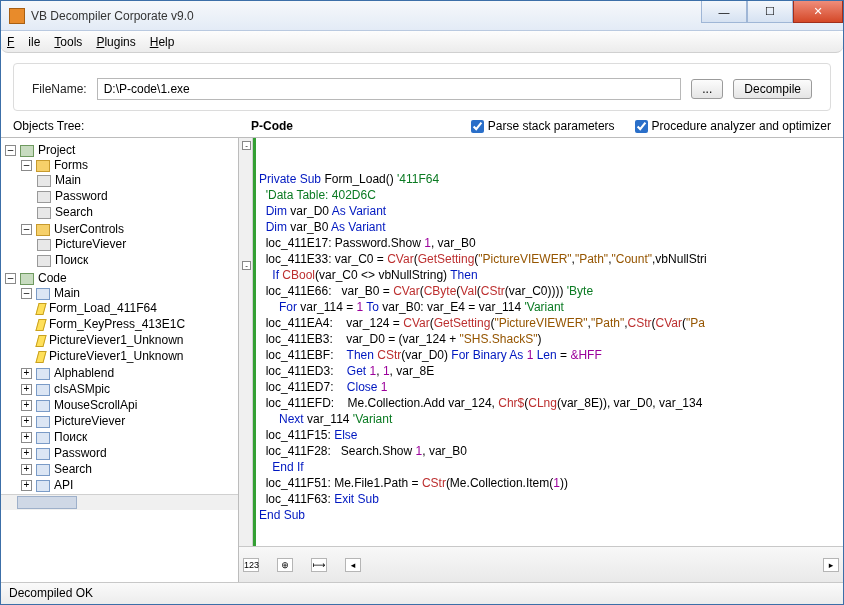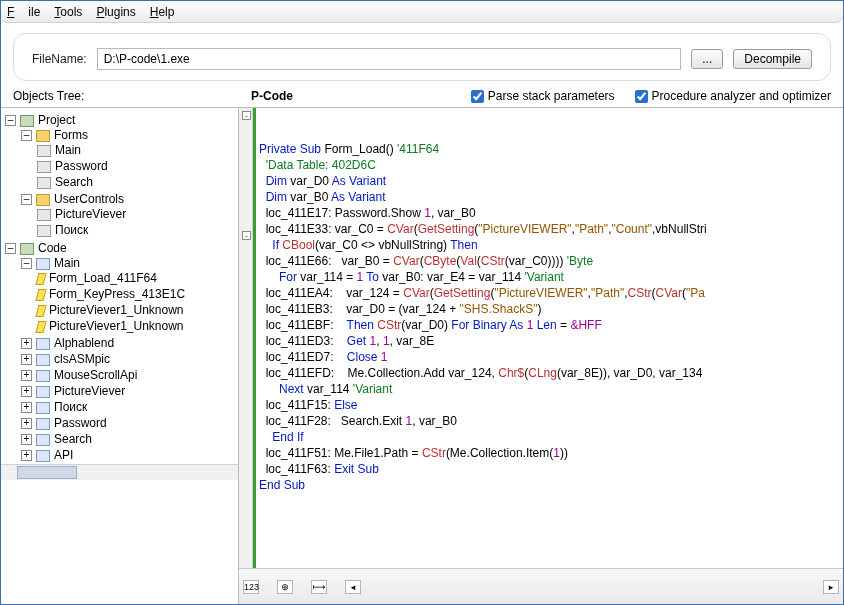--- a/index.html
+++ b/index.html
@@ -7,21 +7,21 @@
 .window { width: 844px; height: 605px; background: #fff; border: 1px solid #3c6fa8; display: flex; flex-direction: column; }
 .titlebar { height: 30px; background: linear-gradient(#f6f8fb,#e3ebf6); display: flex; align-items: center; padding-left: 8px; border-bottom: 1px solid #b9c9e0; }
 .titlebar .ico { width:16px; height:16px; background:#e88b2b; border:1px solid #a85f12; margin-right:6px; }
 .titlebar .title { font-size: 12px; color:#333; flex:1; }
 .winbtns { display:flex; height:100%; }
 .winbtn { width:46px; height:22px; margin-top:0; background:linear-gradient(#f4f7fb,#d6e2f2); border:1px solid #9fb6d6; border-top:none; display:flex; align-items:center; justify-content:center; font-size:11px; }
 .winbtn:last-child { background:linear-gradient(#ef8d7a,#d44828); color:#fff; border-color:#a02f1d; width:50px; }
 .menubar { height:22px; background:linear-gradient(#fdfdfd,#ececec); display:flex; align-items:center; padding:0 6px; border-bottom:1px solid #d0d0d0; font-size:12px;border-radius:7px; }
 .menubar span { margin-right:14px; cursor:default; }
 .menubar span u { text-decoration:underline; }
-.filerow { padding:14px 18px 10px; display:flex; align-items:center; gap:10px; border:1px solid #dcdcdc; border-radius:13px; margin:10px 12px 6px; background:#fff; }
+.filerow { padding:14px 18px 10px; display:flex; align-items:center; gap:10px; border:1px solid #dcdcdc; border-radius:4px; margin:10px 12px 6px; background:#fff; }
 .filerow label { font-size:12px; color:#222; }
 .filerow input { flex:1; font-size:12px; padding:3px 6px; border:1px solid #b8b8b8; background:#fff; }
 .btn { font-size:12px; padding:2px 10px; border:1px solid #9b9b9b; background:linear-gradient(#fcfcfc,#e5e5e5); border-radius:3px; }
 .labelsrow { display:flex; align-items:flex-end; font-size:12px; padding:2px 12px 4px; }
 .labelsrow .ot { width:238px; }
 .labelsrow .pc { font-weight:bold; flex:0 0 160px; }
 .labelsrow .chk { display:flex; align-items:center; gap:4px; margin-left:auto; }
 .labelsrow .chk input { accent-color:#2a6fc9; }
 .labelsrow .chk2 { margin-left:20px; }
 .content { flex:1; display:flex; border-top:1px solid #bcbcbc; min-height:0; }
@@ -49,20 +49,29 @@
 .kw-purple { color:#9b009b; }
 .kw-brown { color:#955500; }
 .hscroll { height:16px; background:#f0f0f0; border-top:1px solid #d0d0d0; position:relative; }
 .hscroll .thumb { position:absolute; left:16px; top:1px; width:60px; height:13px; background:#cfd8e6; border:1px solid #9eb0ca; }
 .fold { position:absolute; left:3px; width:9px; height:9px; border:1px solid #888; background:#fff; font-size:8px; line-height:7px; text-align:center; }
 </style>
 </head>
 <body>
 
 <div class="window">
+  <div class="titlebar">
+    <span class="ico"></span>
+    <span class="title">VB Decompiler Corporate v9.0</span>
+    <div class="winbtns">
+      <div class="winbtn">—</div>
+      <div class="winbtn">☐</div>
+      <div class="winbtn">✕</div>
+    </div>
+  </div>
 
   <div class="menubar">
     <span><u>F</u><span></span>ile</span>
     <span><u>T</u>ools</span>
     <span><u>P</u>lugins</span>
     <span><u>H</u>elp</span>
   </div>
 
   <div class="filerow">
     <label>FileName:</label>
@@ -146,30 +155,31 @@
 <span>  loc_411E66:   var_B0 = </span><span class="kw-red">CVar</span><span>(</span><span class="kw-red">CByte</span><span>(</span><span class="kw-red">Val</span><span>(</span><span class="kw-red">CStr</span><span>(var_C0)))) </span><span class="kw-green">'Byte</span>
 <span class="kw-blue">      For</span><span> var_114 = </span><span class="kw-purple">1</span><span class="kw-blue"> To</span><span> var_B0: var_E4 = var_114 </span><span class="kw-green">'Variant</span>
 <span>  loc_411EA4:    var_124 = </span><span class="kw-red">CVar</span><span>(</span><span class="kw-red">GetSetting</span><span>(</span><span class="kw-brown">"PictureVIEWER"</span><span>,</span><span class="kw-brown">"Path"</span><span>,</span><span class="kw-red">CStr</span><span>(</span><span class="kw-red">CVar</span><span>(</span><span class="kw-brown">"Pa</span>
 <span>  loc_411EB3:    var_D0 = (var_124 + </span><span class="kw-brown">"SHS.ShackS"</span><span>)</span>
 <span>  loc_411EBF:    </span><span class="kw-blue">Then </span><span class="kw-red">CStr</span><span>(var_D0) </span><span class="kw-blue">For Binary As </span><span class="kw-purple">1</span><span class="kw-blue"> Len</span><span> = </span><span class="kw-purple">&amp;HFF</span>
 <span>  loc_411ED3:    </span><span class="kw-blue">Get </span><span class="kw-purple">1</span><span>, </span><span class="kw-purple">1</span><span>, var_8E</span>
 <span>  loc_411ED7:    </span><span class="kw-blue">Close </span><span class="kw-purple">1</span>
 <span>  loc_411EFD:    Me.Collection.Add var_124, </span><span class="kw-red">Chr$</span><span>(</span><span class="kw-red">CLng</span><span>(var_8E)), var_D0, var_134</span>
 <span class="kw-blue">      Next</span><span> var_114 </span><span class="kw-green">'Variant</span>
 <span>  loc_411F15: </span><span class="kw-blue">Else</span>
-<span>  loc_411F28:   Search.Exit </span><span class="kw-purple">1</span><span>, var_B0</span>
+<span>  loc_411F28:   Search.Show </span><span class="kw-purple">1</span><span>, var_B0</span>
 <span class="kw-blue">    End If</span>
 <span>  loc_411F51: Me.File1.Path = </span><span class="kw-red">CStr</span><span>(Me.Collection.Item(</span><span class="kw-purple">1</span><span>))</span>
 <span>  loc_411F63: </span><span class="kw-blue">Exit Sub</span>
 <span class="kw-blue">End Sub</span>
       </div>
       <div class="codebar">
         <div class="sb">123</div>
         <div class="sb">⊕</div>
         <div class="sb">⟼</div>
         <div class="sb">◂</div>
         <div style="flex:1"></div>
         <div class="sb">▸</div>
       </div>
     </div>
   </div>
 
+  <div class="status"><span>Decompiled OK</span></div>
 </div>
 
 </body></html>

